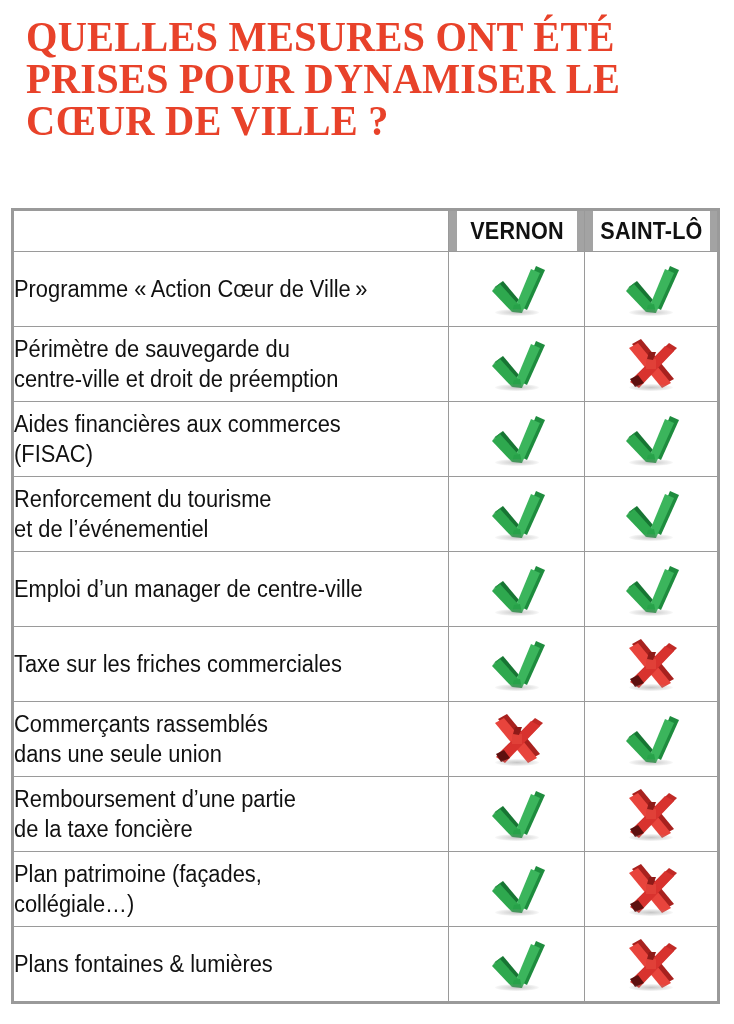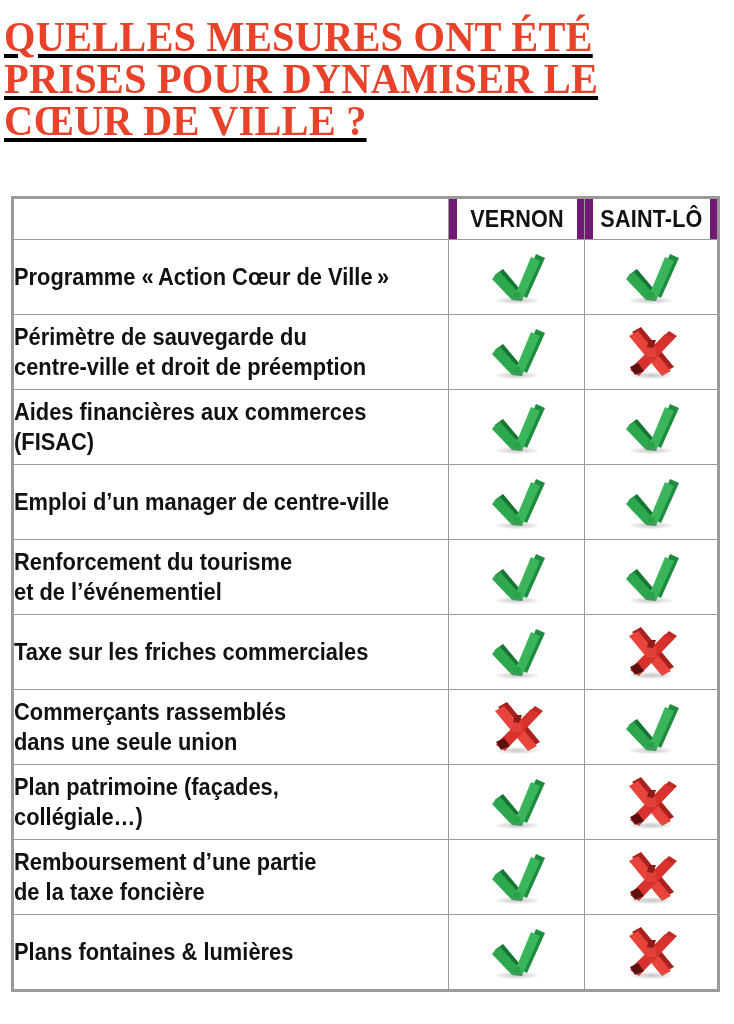--- a/index.html
+++ b/index.html
@@ -11,48 +11,47 @@
     width: 734px;
     height: 1024px;
     font-family: "Liberation Sans", sans-serif;
     overflow: hidden;
     position: relative;
   }
 
   
   .title-block {
     position: absolute;
-    left: 4px;
+    left: 26px;
     top: 16px;
     width: 660px;
-    text-decoration: underline;
   }
   .title-line {
     font-family: "Liberation Serif", serif;
     font-weight: bold;
     font-size: 43px;
     line-height: 42px;
     letter-spacing: 0.2px;
     color: #E8422A;
     white-space: nowrap;
     transform: scaleX(0.94);
     transform-origin: left center;
     margin: 0;
     padding: 0;
   }
 
   
   .table-wrap {
     position: absolute;
     left: 11px;
-    top: 196px;
+    top: 208px;
     width: 709px;
     border: 2px solid #9a9a9a;
     box-sizing: border-box;
-    background: #701a75;
+    background: #a3a3a3;
   }
   table.compare {
     border-collapse: collapse;
     width: 100%;
     table-layout: fixed;
   }
   table.compare col.c-label { width: 432px; }
   table.compare col.c-a     { width: 135px; }
   table.compare col.c-b     { width: 132px; }
 
@@ -71,21 +70,21 @@
     font-family: "Liberation Sans", sans-serif;
     font-weight: bold;
     font-size: 24px;
     letter-spacing: 0.2px;
     color: #111111;
     text-align: center;
     transform: scaleX(0.9);
   }
   td.label-cell {
     font-family: "Liberation Sans", sans-serif;
-    font-weight: bold;
+    font-weight: normal;
     font-size: 23.5px;
     line-height: 30px;
     color: #111111;
     padding: 9px 8px 10px 14px;
   }
   td.label-cell .lbl {
     display: block;
     transform: scaleX(0.93);
     transform-origin: left center;
     white-space: pre-line;
@@ -267,63 +266,20 @@
       <polygon points="26,52 36,53 34,44 28,45" fill="#27A249"></polygon>
 
       <polygon points="6,31 9,27 17,21 14,24" fill="#2C9B49"></polygon>
     </svg>
     <span class="icon-shadow"></span>
   </span>
 </td>
         </tr>
         <tr>
           <td class="label-cell">
-            <span class="lbl">Emploi d’un manager de centre-ville</span>
-          </td>
-          <td class="mark-cell">
-  <span class="icon-3d">
-    <svg width="62" height="58" viewBox="0 0 62 58" xmlns="http://www.w3.org/2000/svg">
-
-      <polygon points="33,46 50,6 59,10 41,50" fill="#1E8C3E"></polygon>
-
-      <polygon points="9,27 17,21 33,40 27,47" fill="#177533"></polygon>
-
-      <polygon points="28,50 45,9 54,13 36,53" fill="#3BB55C"></polygon>
-
-      <polygon points="6,31 14,24 32,44 26,52" fill="#2EA84E"></polygon>
-
-      <polygon points="26,52 36,53 34,44 28,45" fill="#27A249"></polygon>
-
-      <polygon points="6,31 9,27 17,21 14,24" fill="#2C9B49"></polygon>
-    </svg>
-    <span class="icon-shadow"></span>
-  </span>
-</td>
-          <td class="mark-cell">
-  <span class="icon-3d">
-    <svg width="62" height="58" viewBox="0 0 62 58" xmlns="http://www.w3.org/2000/svg">
-
-      <polygon points="33,46 50,6 59,10 41,50" fill="#1E8C3E"></polygon>
-
-      <polygon points="9,27 17,21 33,40 27,47" fill="#177533"></polygon>
-
-      <polygon points="28,50 45,9 54,13 36,53" fill="#3BB55C"></polygon>
-
-      <polygon points="6,31 14,24 32,44 26,52" fill="#2EA84E"></polygon>
-
-      <polygon points="26,52 36,53 34,44 28,45" fill="#27A249"></polygon>
-
-      <polygon points="6,31 9,27 17,21 14,24" fill="#2C9B49"></polygon>
-    </svg>
-    <span class="icon-shadow"></span>
-  </span>
-</td>
-        </tr>
-        <tr>
-          <td class="label-cell">
             <span class="lbl">Renforcement du tourisme
 et de l’événementiel</span>
           </td>
           <td class="mark-cell">
   <span class="icon-3d">
     <svg width="62" height="58" viewBox="0 0 62 58" xmlns="http://www.w3.org/2000/svg">
 
       <polygon points="33,46 50,6 59,10 41,50" fill="#1E8C3E"></polygon>
 
       <polygon points="9,27 17,21 33,40 27,47" fill="#177533"></polygon>
@@ -354,20 +310,63 @@
       <polygon points="26,52 36,53 34,44 28,45" fill="#27A249"></polygon>
 
       <polygon points="6,31 9,27 17,21 14,24" fill="#2C9B49"></polygon>
     </svg>
     <span class="icon-shadow"></span>
   </span>
 </td>
         </tr>
         <tr>
           <td class="label-cell">
+            <span class="lbl">Emploi d’un manager de centre-ville</span>
+          </td>
+          <td class="mark-cell">
+  <span class="icon-3d">
+    <svg width="62" height="58" viewBox="0 0 62 58" xmlns="http://www.w3.org/2000/svg">
+
+      <polygon points="33,46 50,6 59,10 41,50" fill="#1E8C3E"></polygon>
+
+      <polygon points="9,27 17,21 33,40 27,47" fill="#177533"></polygon>
+
+      <polygon points="28,50 45,9 54,13 36,53" fill="#3BB55C"></polygon>
+
+      <polygon points="6,31 14,24 32,44 26,52" fill="#2EA84E"></polygon>
+
+      <polygon points="26,52 36,53 34,44 28,45" fill="#27A249"></polygon>
+
+      <polygon points="6,31 9,27 17,21 14,24" fill="#2C9B49"></polygon>
+    </svg>
+    <span class="icon-shadow"></span>
+  </span>
+</td>
+          <td class="mark-cell">
+  <span class="icon-3d">
+    <svg width="62" height="58" viewBox="0 0 62 58" xmlns="http://www.w3.org/2000/svg">
+
+      <polygon points="33,46 50,6 59,10 41,50" fill="#1E8C3E"></polygon>
+
+      <polygon points="9,27 17,21 33,40 27,47" fill="#177533"></polygon>
+
+      <polygon points="28,50 45,9 54,13 36,53" fill="#3BB55C"></polygon>
+
+      <polygon points="6,31 14,24 32,44 26,52" fill="#2EA84E"></polygon>
+
+      <polygon points="26,52 36,53 34,44 28,45" fill="#27A249"></polygon>
+
+      <polygon points="6,31 9,27 17,21 14,24" fill="#2C9B49"></polygon>
+    </svg>
+    <span class="icon-shadow"></span>
+  </span>
+</td>
+        </tr>
+        <tr>
+          <td class="label-cell">
             <span class="lbl">Taxe sur les friches commerciales</span>
           </td>
           <td class="mark-cell">
   <span class="icon-3d">
     <svg width="62" height="58" viewBox="0 0 62 58" xmlns="http://www.w3.org/2000/svg">
 
       <polygon points="33,46 50,6 59,10 41,50" fill="#1E8C3E"></polygon>
 
       <polygon points="9,27 17,21 33,40 27,47" fill="#177533"></polygon>
 
@@ -441,66 +440,66 @@
       <polygon points="26,52 36,53 34,44 28,45" fill="#27A249"></polygon>
 
       <polygon points="6,31 9,27 17,21 14,24" fill="#2C9B49"></polygon>
     </svg>
     <span class="icon-shadow"></span>
   </span>
 </td>
         </tr>
         <tr>
           <td class="label-cell">
+            <span class="lbl">Remboursement d’une partie
+de la taxe foncière</span>
+          </td>
+          <td class="mark-cell">
+  <span class="icon-3d">
+    <svg width="62" height="58" viewBox="0 0 62 58" xmlns="http://www.w3.org/2000/svg">
+
+      <polygon points="33,46 50,6 59,10 41,50" fill="#1E8C3E"></polygon>
+
+      <polygon points="9,27 17,21 33,40 27,47" fill="#177533"></polygon>
+
+      <polygon points="28,50 45,9 54,13 36,53" fill="#3BB55C"></polygon>
+
+      <polygon points="6,31 14,24 32,44 26,52" fill="#2EA84E"></polygon>
+
+      <polygon points="26,52 36,53 34,44 28,45" fill="#27A249"></polygon>
+
+      <polygon points="6,31 9,27 17,21 14,24" fill="#2C9B49"></polygon>
+    </svg>
+    <span class="icon-shadow"></span>
+  </span>
+</td>
+          <td class="mark-cell">
+  <span class="icon-3d">
+    <svg width="62" height="58" viewBox="0 0 62 58" xmlns="http://www.w3.org/2000/svg">
+
+      <polygon points="12,9 21,4 54,44 45,49" fill="#A8211E"></polygon>
+      <polygon points="49,8 57,13 20,49 12,44" fill="#C02A26"></polygon>
+
+      <polygon points="9,13 18,8 51,48 42,53" fill="#E8443C"></polygon>
+      <polygon points="45,11 54,16 19,53 10,47" fill="#D8322E"></polygon>
+
+      <polygon points="26,24 36,24 36,34 26,34" fill="#E04038"></polygon>
+
+      <polygon points="10,44 18,40 24,48 15,52" fill="#5E100F"></polygon>
+
+      <polygon points="29,17 36,17 33,25 27,24" fill="#8E1A18"></polygon>
+    </svg>
+    <span class="icon-shadow"></span>
+  </span>
+</td>
+        </tr>
+        <tr>
+          <td class="label-cell">
             <span class="lbl">Plan patrimoine (façades,
 collégiale…)</span>
-          </td>
-          <td class="mark-cell">
-  <span class="icon-3d">
-    <svg width="62" height="58" viewBox="0 0 62 58" xmlns="http://www.w3.org/2000/svg">
-
-      <polygon points="33,46 50,6 59,10 41,50" fill="#1E8C3E"></polygon>
-
-      <polygon points="9,27 17,21 33,40 27,47" fill="#177533"></polygon>
-
-      <polygon points="28,50 45,9 54,13 36,53" fill="#3BB55C"></polygon>
-
-      <polygon points="6,31 14,24 32,44 26,52" fill="#2EA84E"></polygon>
-
-      <polygon points="26,52 36,53 34,44 28,45" fill="#27A249"></polygon>
-
-      <polygon points="6,31 9,27 17,21 14,24" fill="#2C9B49"></polygon>
-    </svg>
-    <span class="icon-shadow"></span>
-  </span>
-</td>
-          <td class="mark-cell">
-  <span class="icon-3d">
-    <svg width="62" height="58" viewBox="0 0 62 58" xmlns="http://www.w3.org/2000/svg">
-
-      <polygon points="12,9 21,4 54,44 45,49" fill="#A8211E"></polygon>
-      <polygon points="49,8 57,13 20,49 12,44" fill="#C02A26"></polygon>
-
-      <polygon points="9,13 18,8 51,48 42,53" fill="#E8443C"></polygon>
-      <polygon points="45,11 54,16 19,53 10,47" fill="#D8322E"></polygon>
-
-      <polygon points="26,24 36,24 36,34 26,34" fill="#E04038"></polygon>
-
-      <polygon points="10,44 18,40 24,48 15,52" fill="#5E100F"></polygon>
-
-      <polygon points="29,17 36,17 33,25 27,24" fill="#8E1A18"></polygon>
-    </svg>
-    <span class="icon-shadow"></span>
-  </span>
-</td>
-        </tr>
-        <tr>
-          <td class="label-cell">
-            <span class="lbl">Remboursement d’une partie
-de la taxe foncière</span>
           </td>
           <td class="mark-cell">
   <span class="icon-3d">
     <svg width="62" height="58" viewBox="0 0 62 58" xmlns="http://www.w3.org/2000/svg">
 
       <polygon points="33,46 50,6 59,10 41,50" fill="#1E8C3E"></polygon>
 
       <polygon points="9,27 17,21 33,40 27,47" fill="#177533"></polygon>
 
       <polygon points="28,50 45,9 54,13 36,53" fill="#3BB55C"></polygon>

